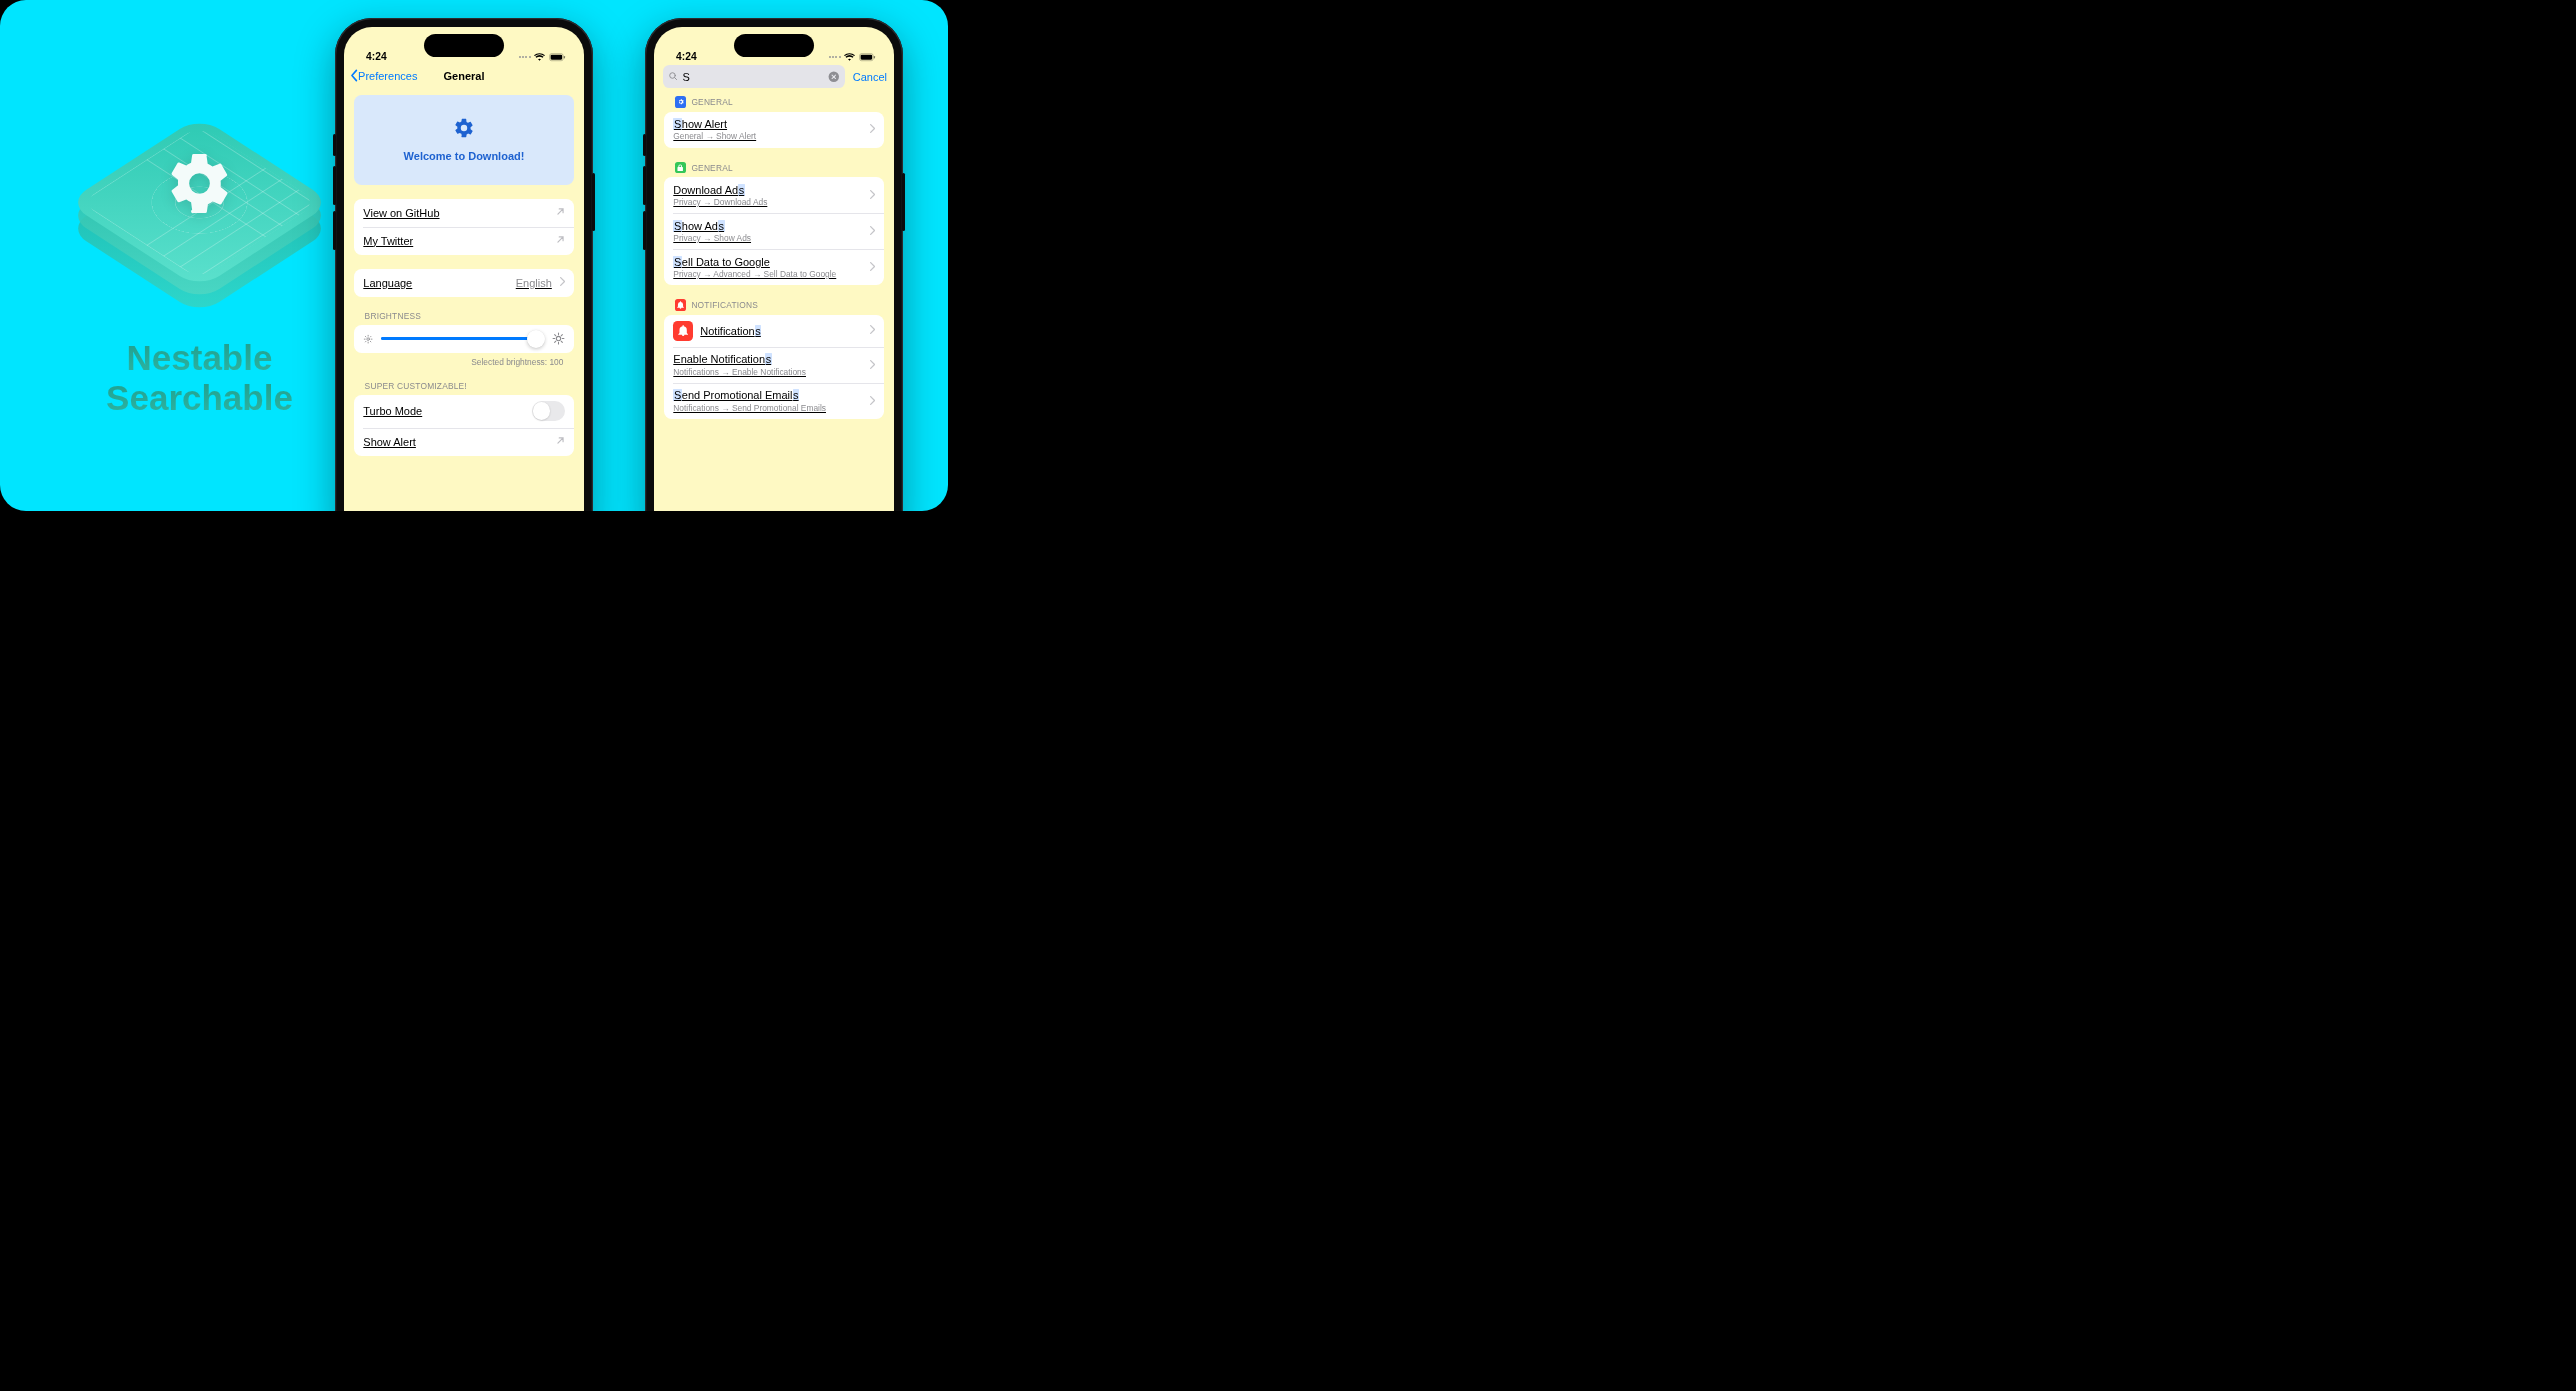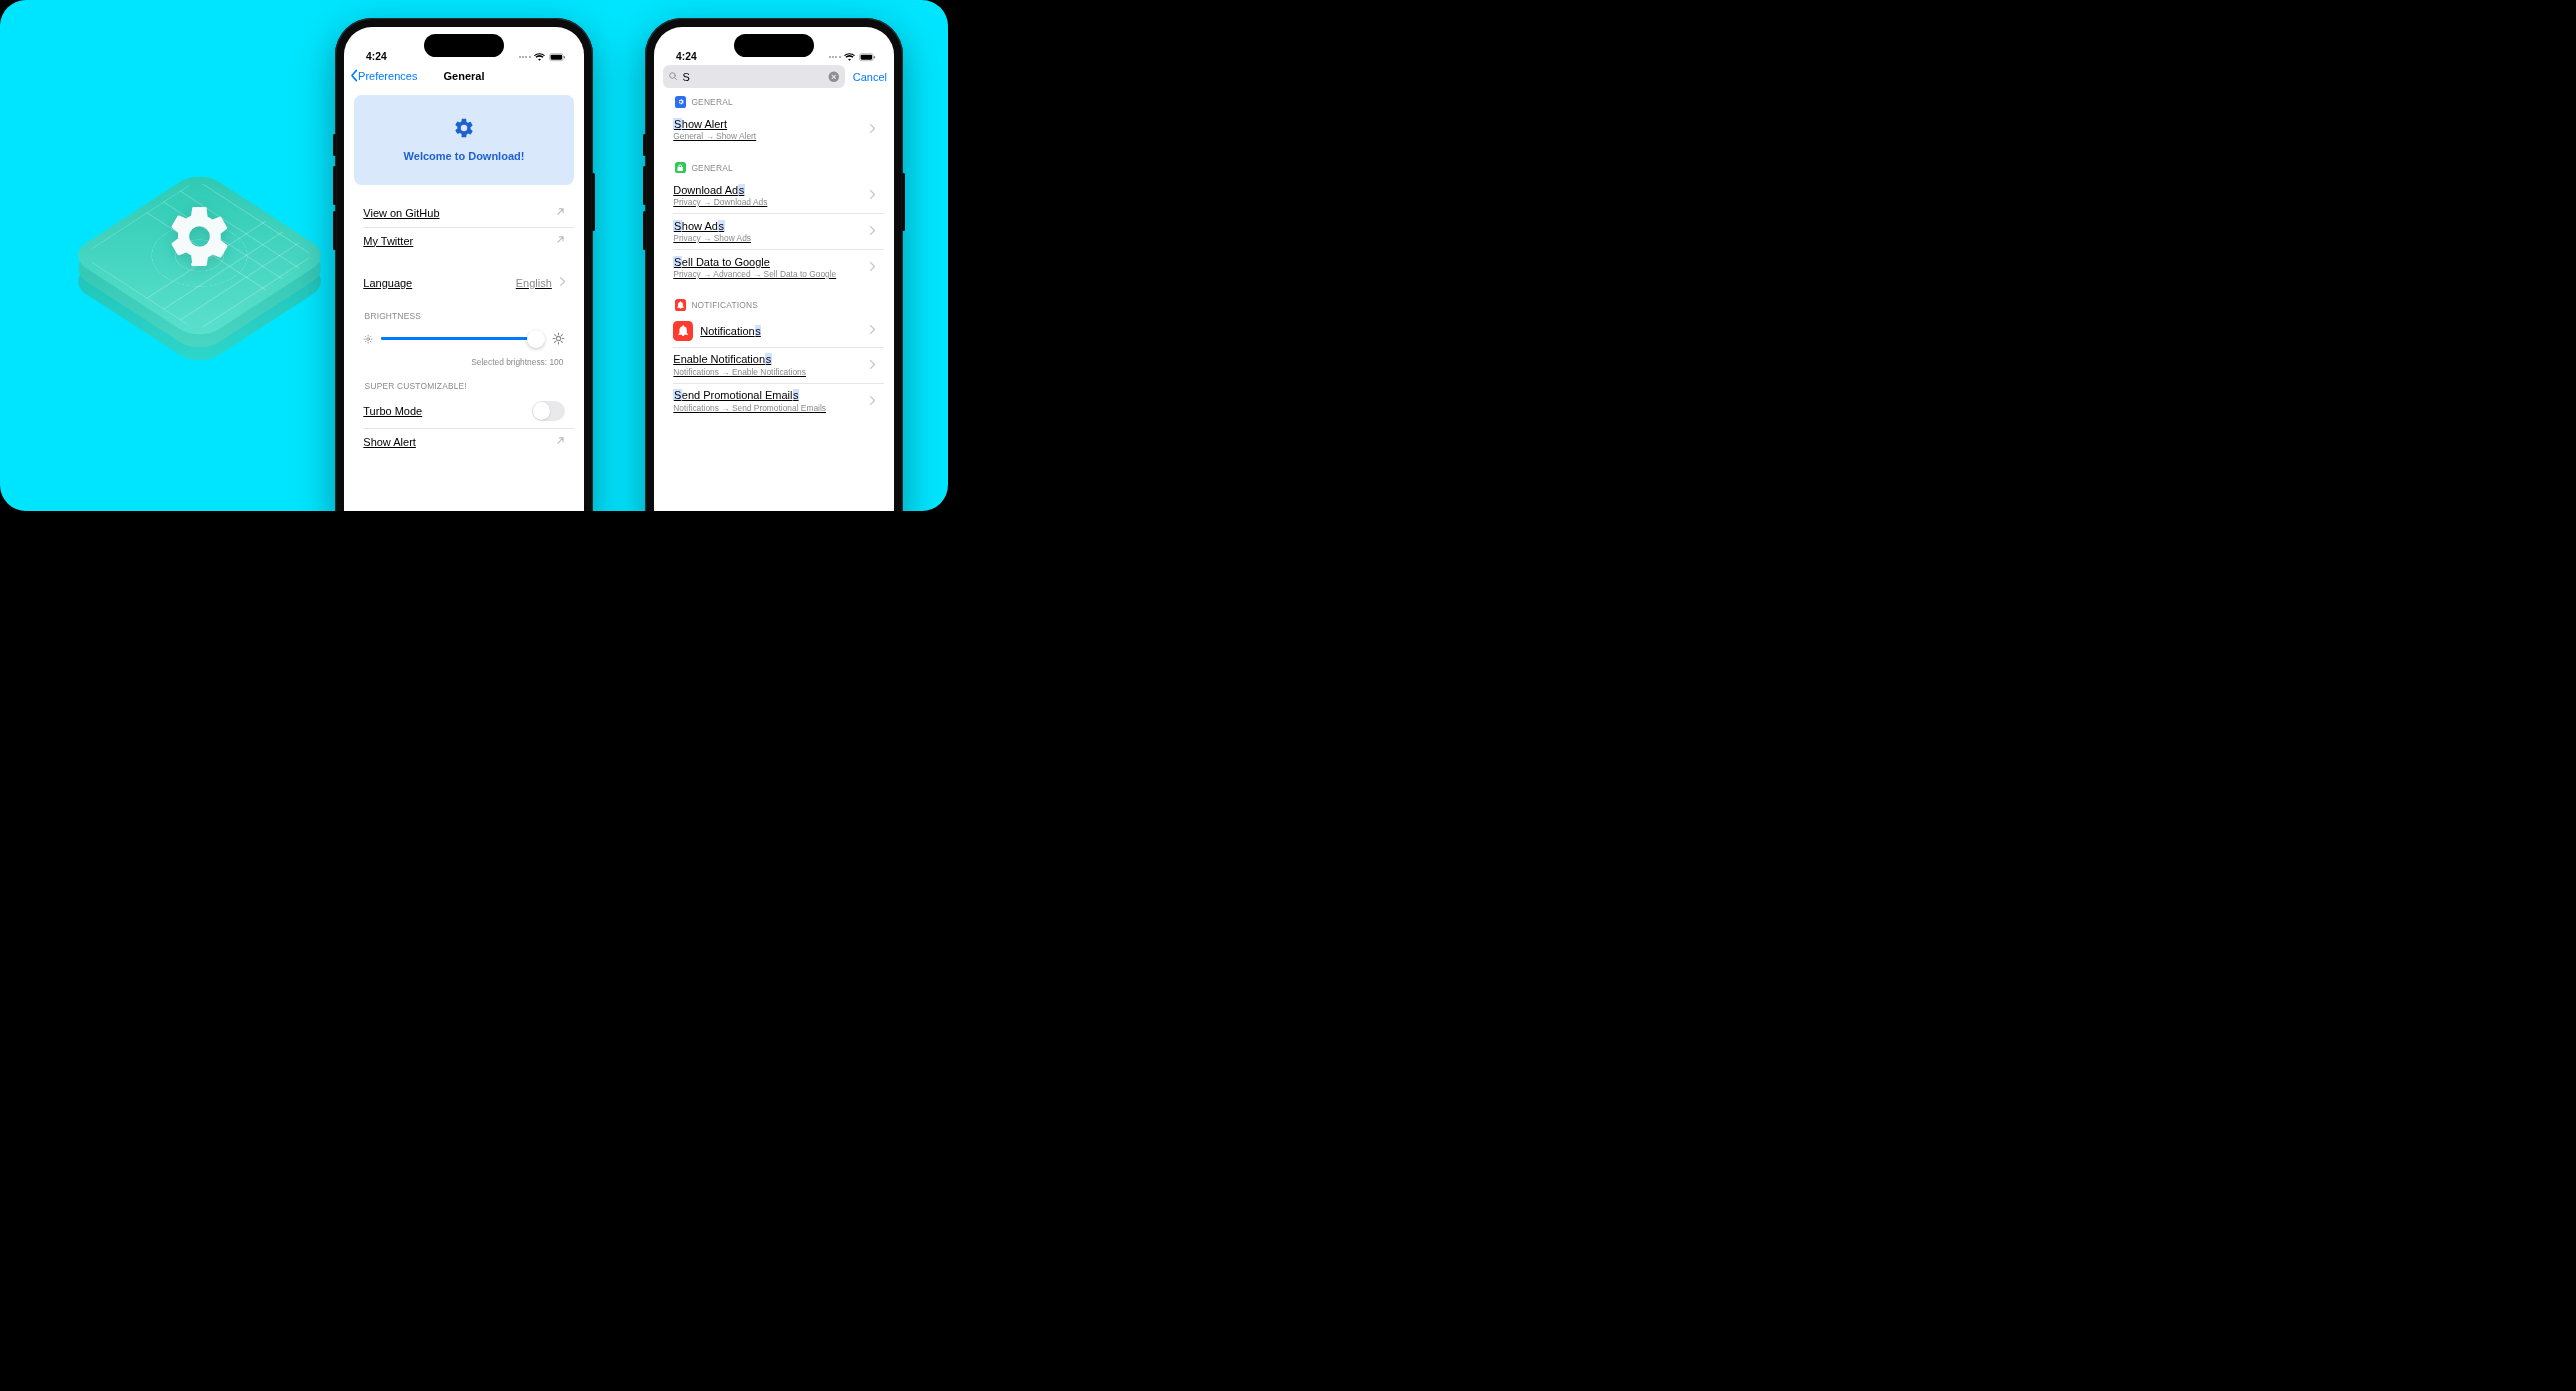--- a/index.html
+++ b/index.html
@@ -87,21 +87,21 @@
   box-shadow: inset 0 0 0 1.3px #2b2b2e, 0 13px 39px rgba(0,0,0,.35);
 }
 .side-btn { position: absolute; background: #0b0b0c; border-radius: 2.6px; }
 .side-btn.vol1 { left: -1.9px; top: 116px; width: 2.6px; height: 22px; }
 .side-btn.vol2 { left: -1.9px; top: 148px; width: 2.6px; height: 39px; }
 .side-btn.vol3 { left: -1.9px; top: 193px; width: 2.6px; height: 39px; }
 .side-btn.pwr  { right: -1.9px; top: 155px; width: 2.6px; height: 58px; }
 .screen {
   position: absolute;
   inset: 9px;
-  background: #ffffff;
+  background: #fef9c3;
   border-radius: 28px;
   overflow: hidden;
 }
 .island {
   position: absolute;
   top: 7.7px; left: 50%;
   transform: translateX(-50%);
   width: 80px; height: 23px;
   background: #000;
   border-radius: 13px;
@@ -276,20 +276,24 @@
   <div class="left-panel">
     <div class="logo-box">
       <div class="iso-slab slab3"></div>
       <div class="iso-slab slab2"></div>
       <div class="iso-slab slab1"></div>
       <span class="gear-top">
         <svg width="71" height="71" viewBox="0 0 24 24" fill="currentColor">
             <path d="M19.14 12.94a7.49 7.49 0 0 0 .05-.94 7.49 7.49 0 0 0-.05-.94l2.03-1.58a.5.5 0 0 0 .12-.64l-1.92-3.32a.5.5 0 0 0-.6-.22l-2.39.96a7.03 7.03 0 0 0-1.62-.94l-.36-2.54A.5.5 0 0 0 14 2h-4a.5.5 0 0 0-.49.42l-.36 2.54c-.58.24-1.12.55-1.62.94l-2.39-.96a.5.5 0 0 0-.6.22L2.62 8.48a.5.5 0 0 0 .12.64l2.03 1.58a7.49 7.49 0 0 0-.05.94c0 .32.02.63.05.94l-2.03 1.58a.5.5 0 0 0-.12.64l1.92 3.32c.13.22.39.31.6.22l2.39-.96c.5.39 1.04.7 1.62.94l.36 2.54A.5.5 0 0 0 10 22h4a.5.5 0 0 0 .49-.42l.36-2.54c.58-.24 1.12-.55 1.62-.94l2.39.96c.21.09.47 0 .6-.22l1.92-3.32a.5.5 0 0 0-.12-.64l-2.03-1.58ZM12 15.5A3.5 3.5 0 1 1 12 8.5a3.5 3.5 0 0 1 0 7Z"></path>
           </svg>
       </span>
+    </div>
+    <div class="taglines">
+      <div>Nestable</div>
+      <div>Searchable</div>
     </div>
   </div>
 
   <div class="phone">
     <div class="frame"></div>
     <span class="side-btn vol1"></span>
       <span class="side-btn vol2"></span>
       <span class="side-btn vol3"></span>
       <span class="side-btn pwr"></span>
     <div class="screen">

